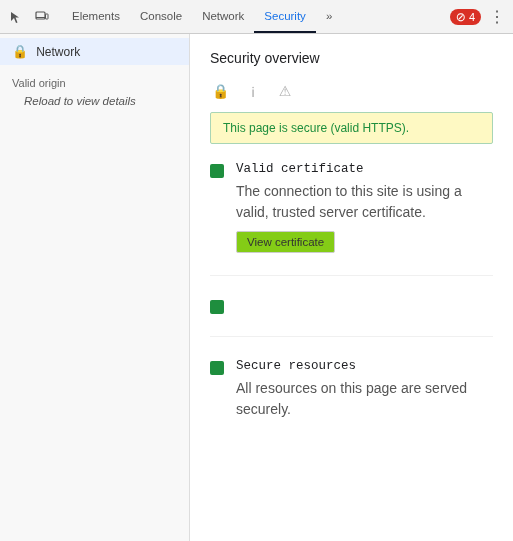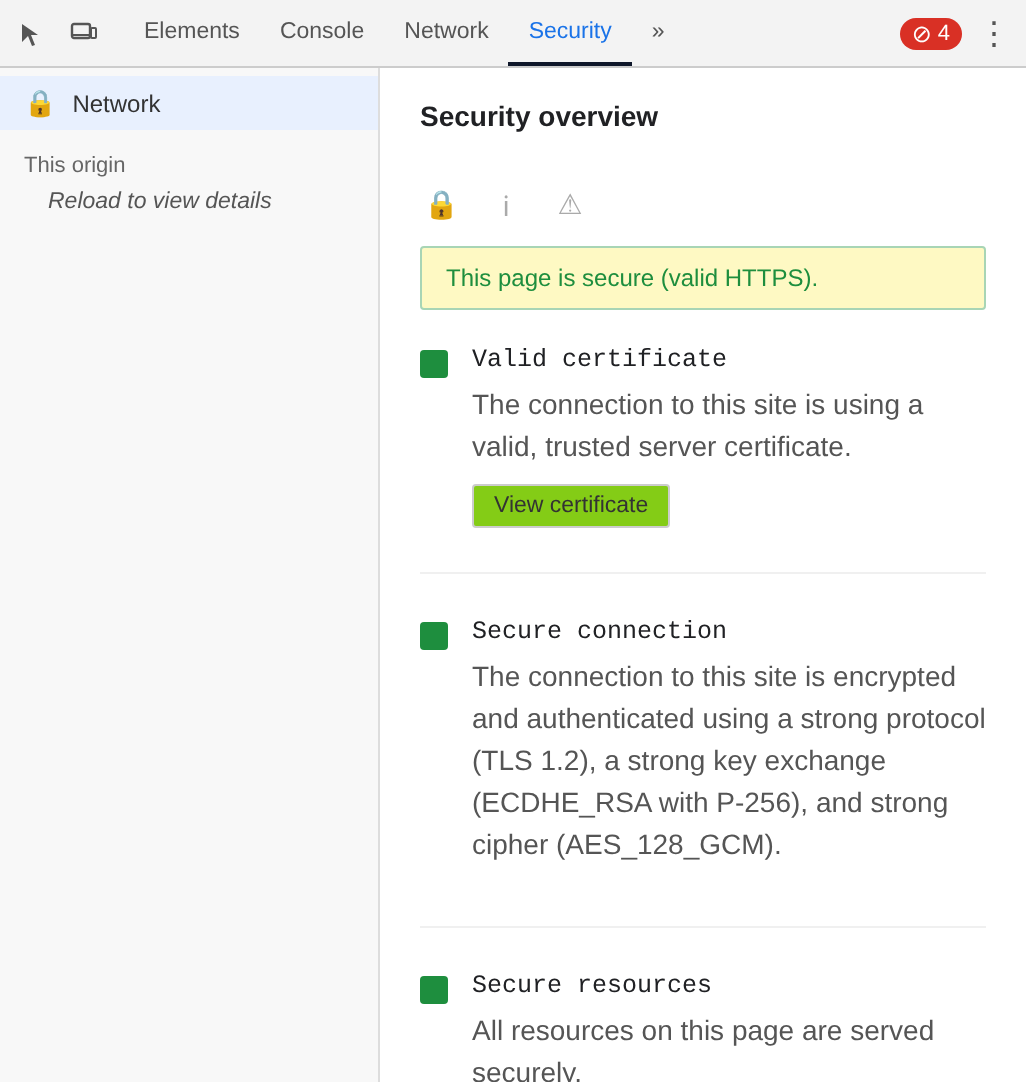--- a/index.html
+++ b/index.html
@@ -137,23 +137,23 @@
     }
 
     
     .content-panel {
       flex: 1;
       overflow-y: auto;
       padding: 16px 20px;
     }
     .content-title {
       font-size: 14px;
-      font-weight: 700;
+      font-weight: 400;
       color: #202124;
-      margin-bottom: 25px;
+      margin-bottom: 14px;
     }
 
     
     .icon-strip {
       display: flex;
       gap: 10px;
       align-items: center;
       margin-bottom: 10px;
     }
     .icon-strip-icon {
@@ -257,21 +257,21 @@
 </div>
 
 <div class="main-area">
 
   <div class="sidebar">
     <div class="sidebar-item active">
       <span class="sidebar-icon">🔒</span>
       <span>Network</span>
     </div>
 
-    <div class="sidebar-section-label">This origin</div>
+    <div class="sidebar-section-label">Valid origin</div>
     <div class="sidebar-sub-item">Reload to view details</div>
   </div>
 
   <div class="content-panel">
 
     <div class="content-title">Security overview</div>
 
     <div class="icon-strip">
       <div class="icon-strip-icon" style="color:#1e8e3e;">🔒</div>
       <div class="icon-strip-icon" style="color:#aaa;">ℹ</div>
@@ -284,24 +284,20 @@
       <div class="card-indicator"></div>
       <div class="card-body">
         <div class="card-title">Valid certificate</div>
         <div class="card-desc">The connection to this site is using a valid, trusted server certificate.</div>
         <button class="view-cert-btn">View certificate</button>
       </div>
     </div>
 
     <div class="info-card">
       <div class="card-indicator"></div>
-      <div class="card-body">
-        <div class="card-title">Secure connection</div>
-        <div class="card-desc">The connection to this site is encrypted and authenticated using a strong protocol (TLS 1.2), a strong key exchange (ECDHE_RSA with P-256), and strong cipher (AES_128_GCM).</div>
-      </div>
     </div>
 
     <div class="info-card">
       <div class="card-indicator"></div>
       <div class="card-body">
         <div class="card-title">Secure resources</div>
         <div class="card-desc">All resources on this page are served securely.</div>
       </div>
     </div>
 

